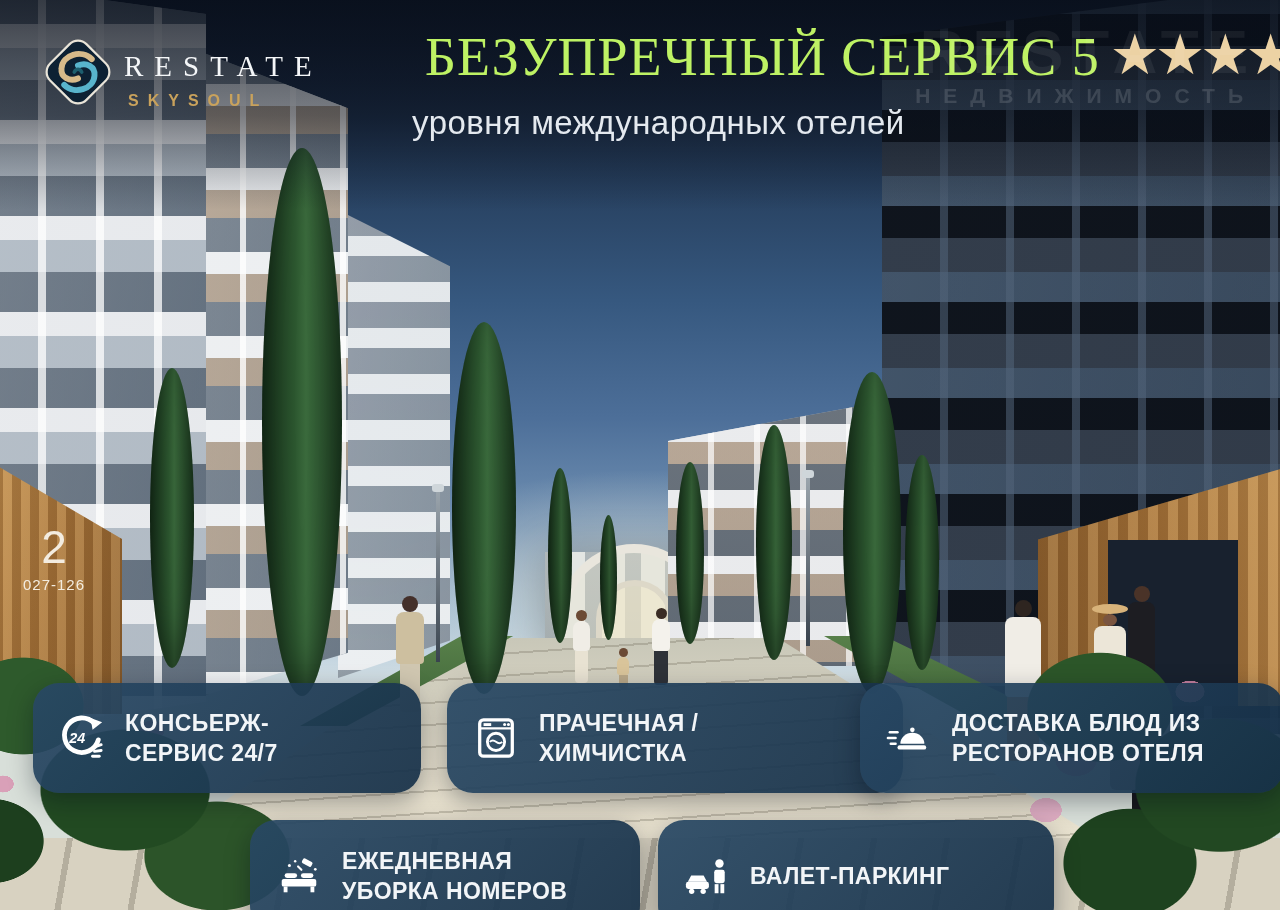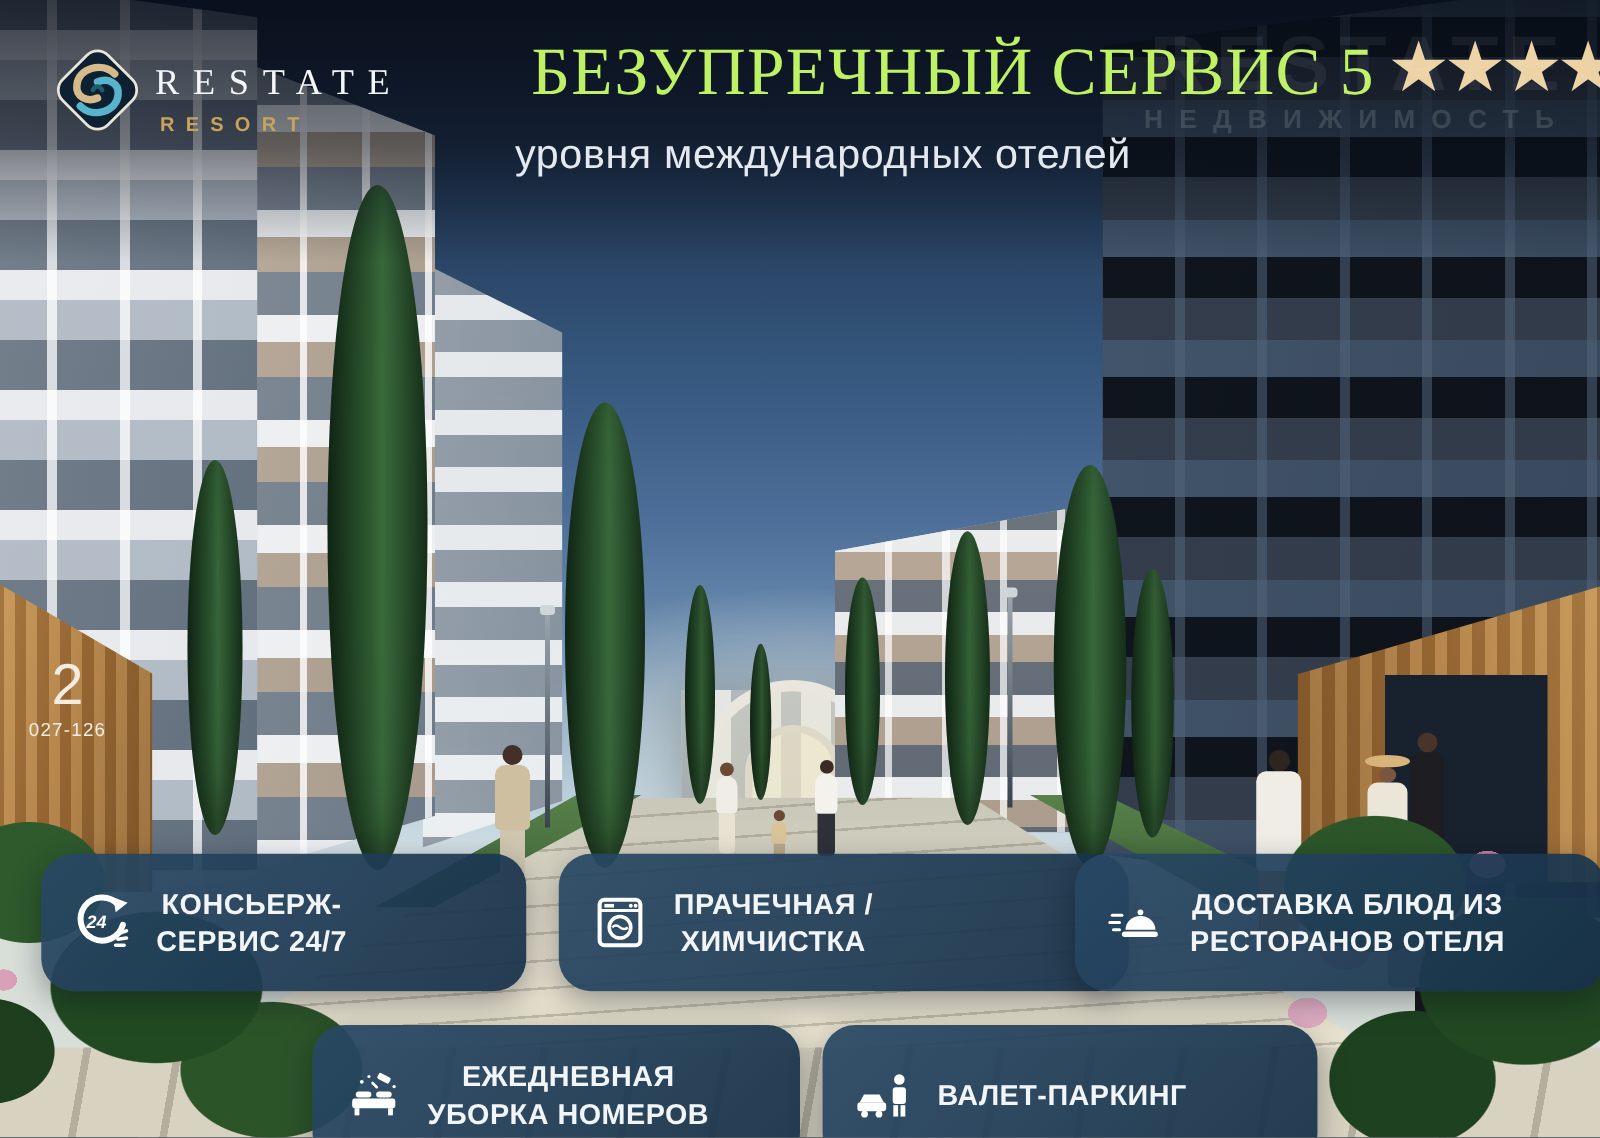--- a/index.html
+++ b/index.html
@@ -128,21 +128,21 @@
   .wm-small{top:84px;font-size:21px;font-weight:bold;letter-spacing:13px;opacity:.13;}
 
   
   .card{height:110px;border-radius:26px;display:flex;align-items:center;
      background:linear-gradient(135deg,rgba(40,72,100,.93),rgba(22,48,72,.93));
      box-shadow:0 8px 24px rgba(5,12,22,.35);padding-left:26px;}
   .card.tall{height:112px;}
   .card .ic{position:static;width:46px;height:46px;flex:0 0 46px;}
   .card .txt{position:static;margin-left:20px;color:#f2f5f8;font-size:23px;
      font-weight:bold;line-height:1.32;letter-spacing:.4px;text-transform:uppercase;}
-  .card .txt span{position:static;display:block;text-align:center;}
+  .card .txt span{position:static;display:block;}
 </style>
 </head>
 <body>
 
 <div class="canvas">
 
   <div class="sky"></div>
   <div class="haze"></div>
 
   <div class="bldg bldg-c1"></div>
@@ -225,21 +225,21 @@
 
   <svg class="logo" viewBox="0 0 96 96">
     <g transform="rotate(45 48 48)">
       <rect x="20" y="20" width="56" height="56" rx="13" fill="#0d2133" stroke="#e9e4d8" stroke-width="2.4"></rect>
     </g>
     <path d="M63 34 C52 23 31 29 30 44 C29 54 39 59 48 55" fill="none" stroke="#d7ba8a" stroke-width="6.5" stroke-linecap="round"></path>
     <path d="M33 62 C44 73 65 67 66 52 C67 42 57 37 48 41" fill="none" stroke="#58b4cc" stroke-width="6.5" stroke-linecap="round"></path>
     <path d="M44 48 C46 44 50 44 52 48" fill="none" stroke="#1d5e6e" stroke-width="4" stroke-linecap="round"></path>
   </svg>
   <div class="brand-name">RESTATE</div>
-  <div class="brand-sub">RESORT</div>
+  <div class="brand-sub">SKYSOUL</div>
 
   <div class="title-row">
     <span class="title-txt">БЕЗУПРЕЧНЫЙ СЕРВИС 5</span>
     <span class="title-stars">★★★★★</span>
   </div>
   <div class="subtitle">уровня международных отелей</div>
 
   <div class="wm wm-big">RESTATE</div>
   <div class="wm wm-small">НЕДВИЖИМОСТЬ</div>
 

